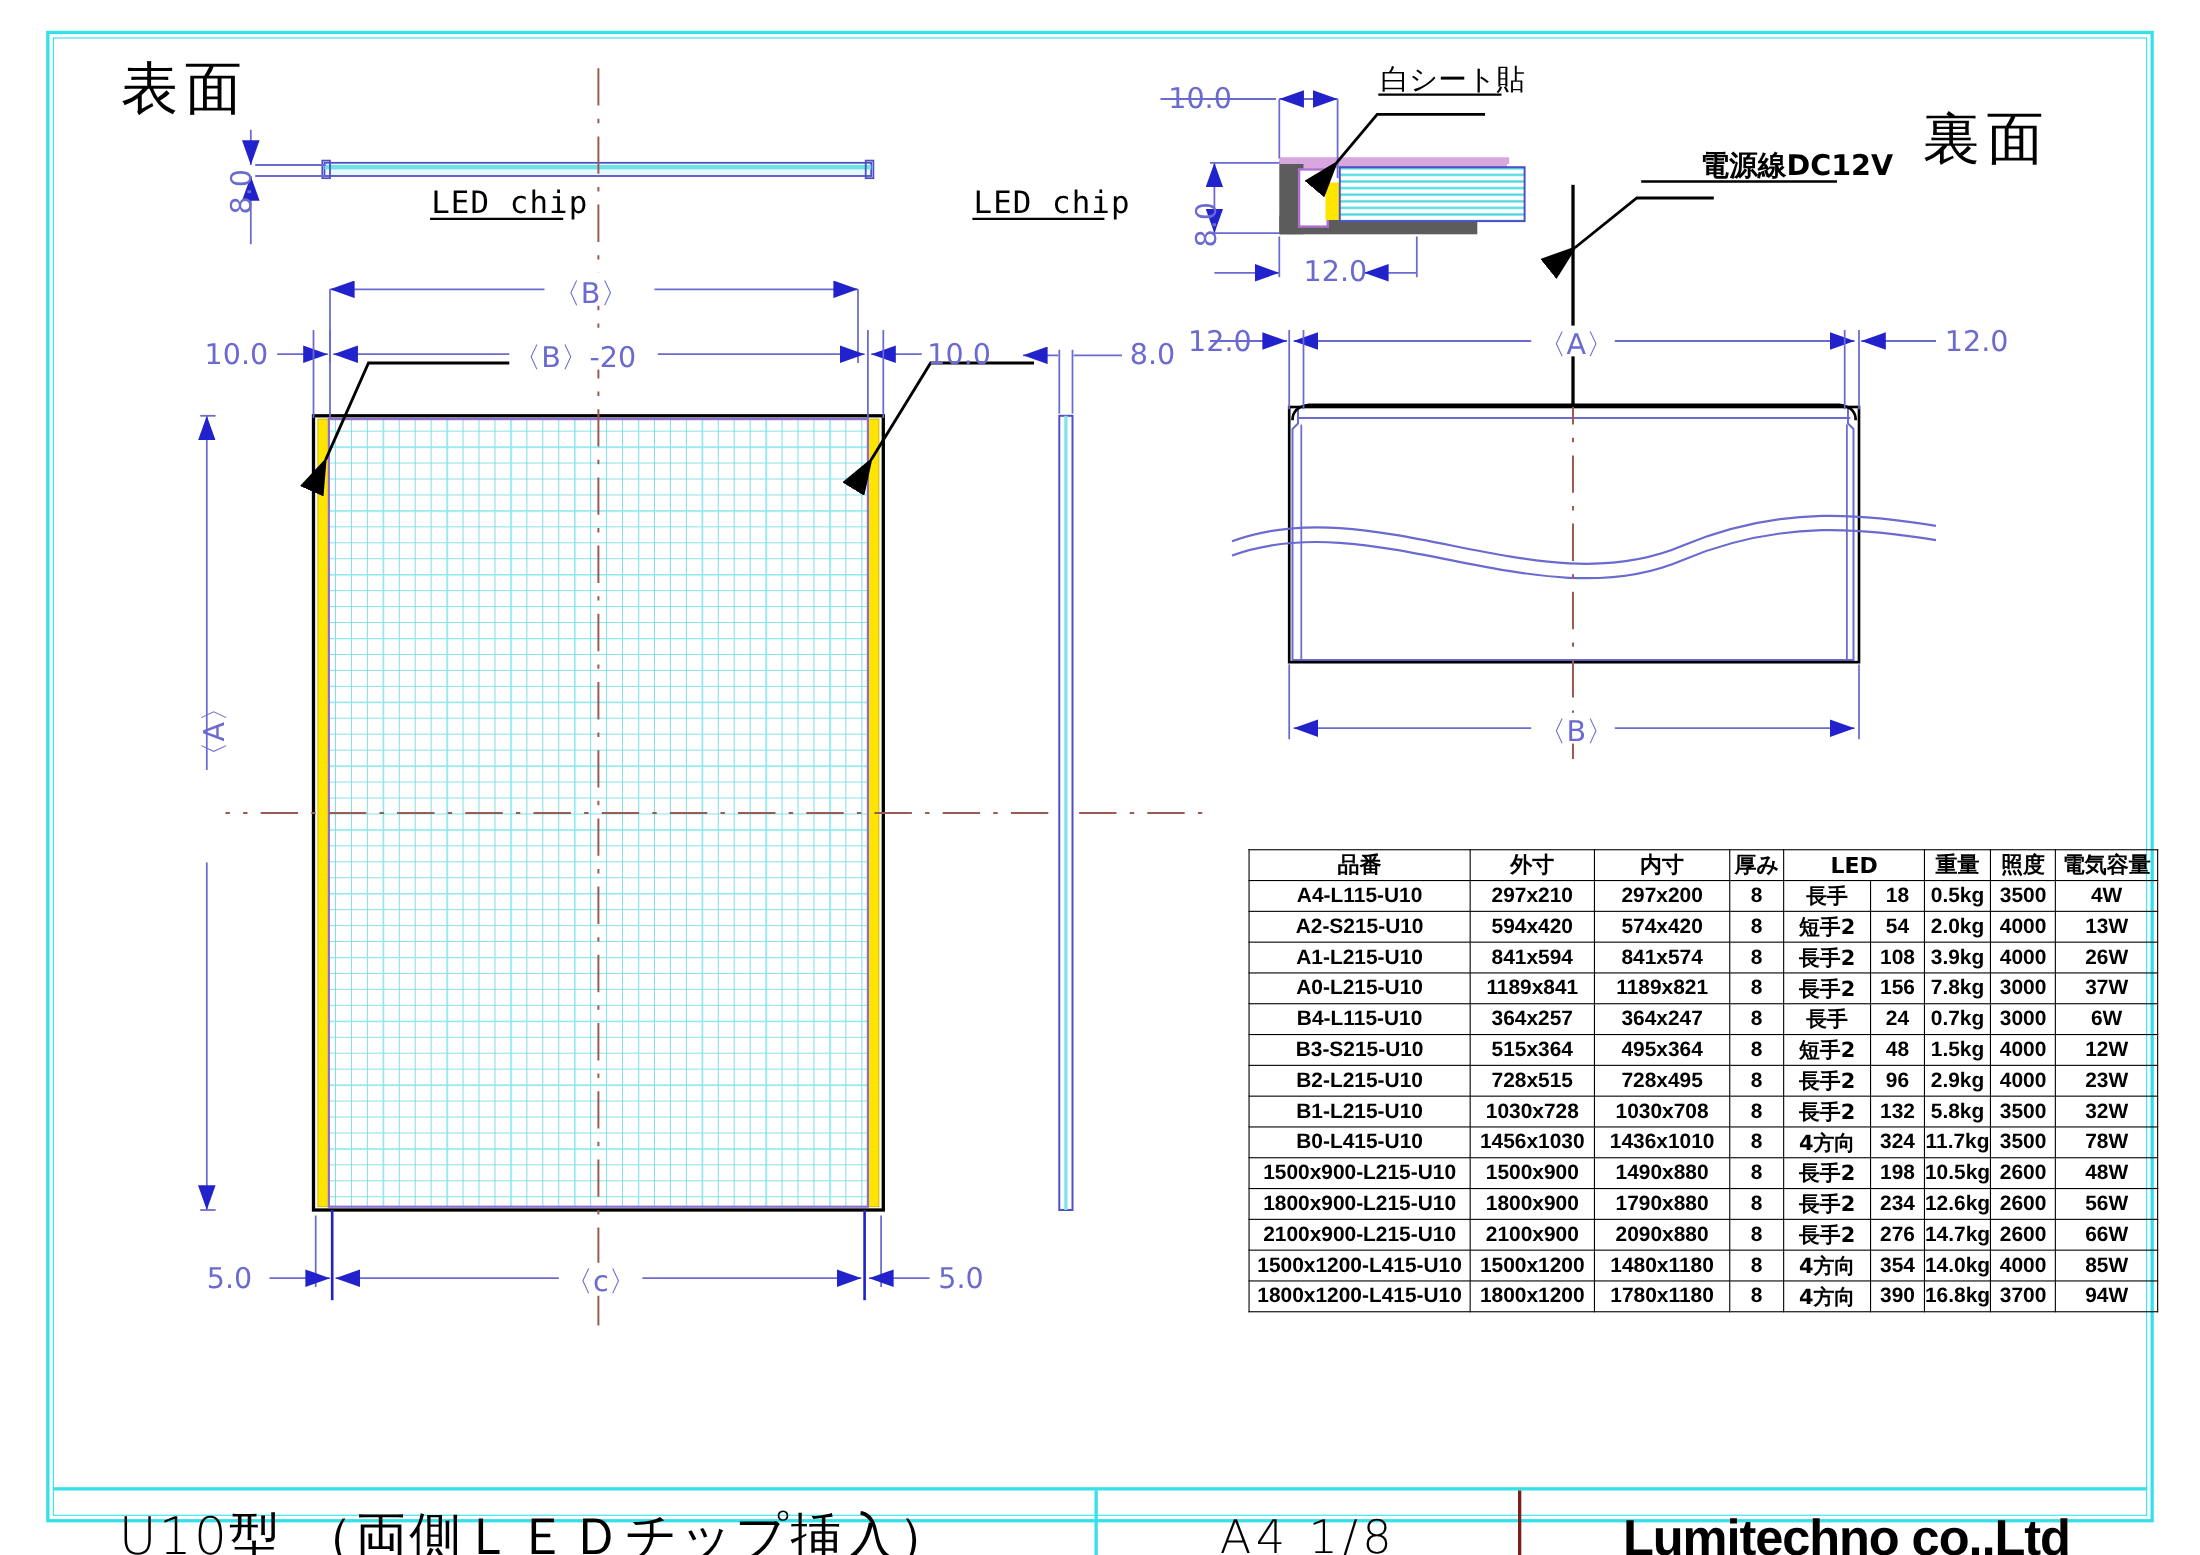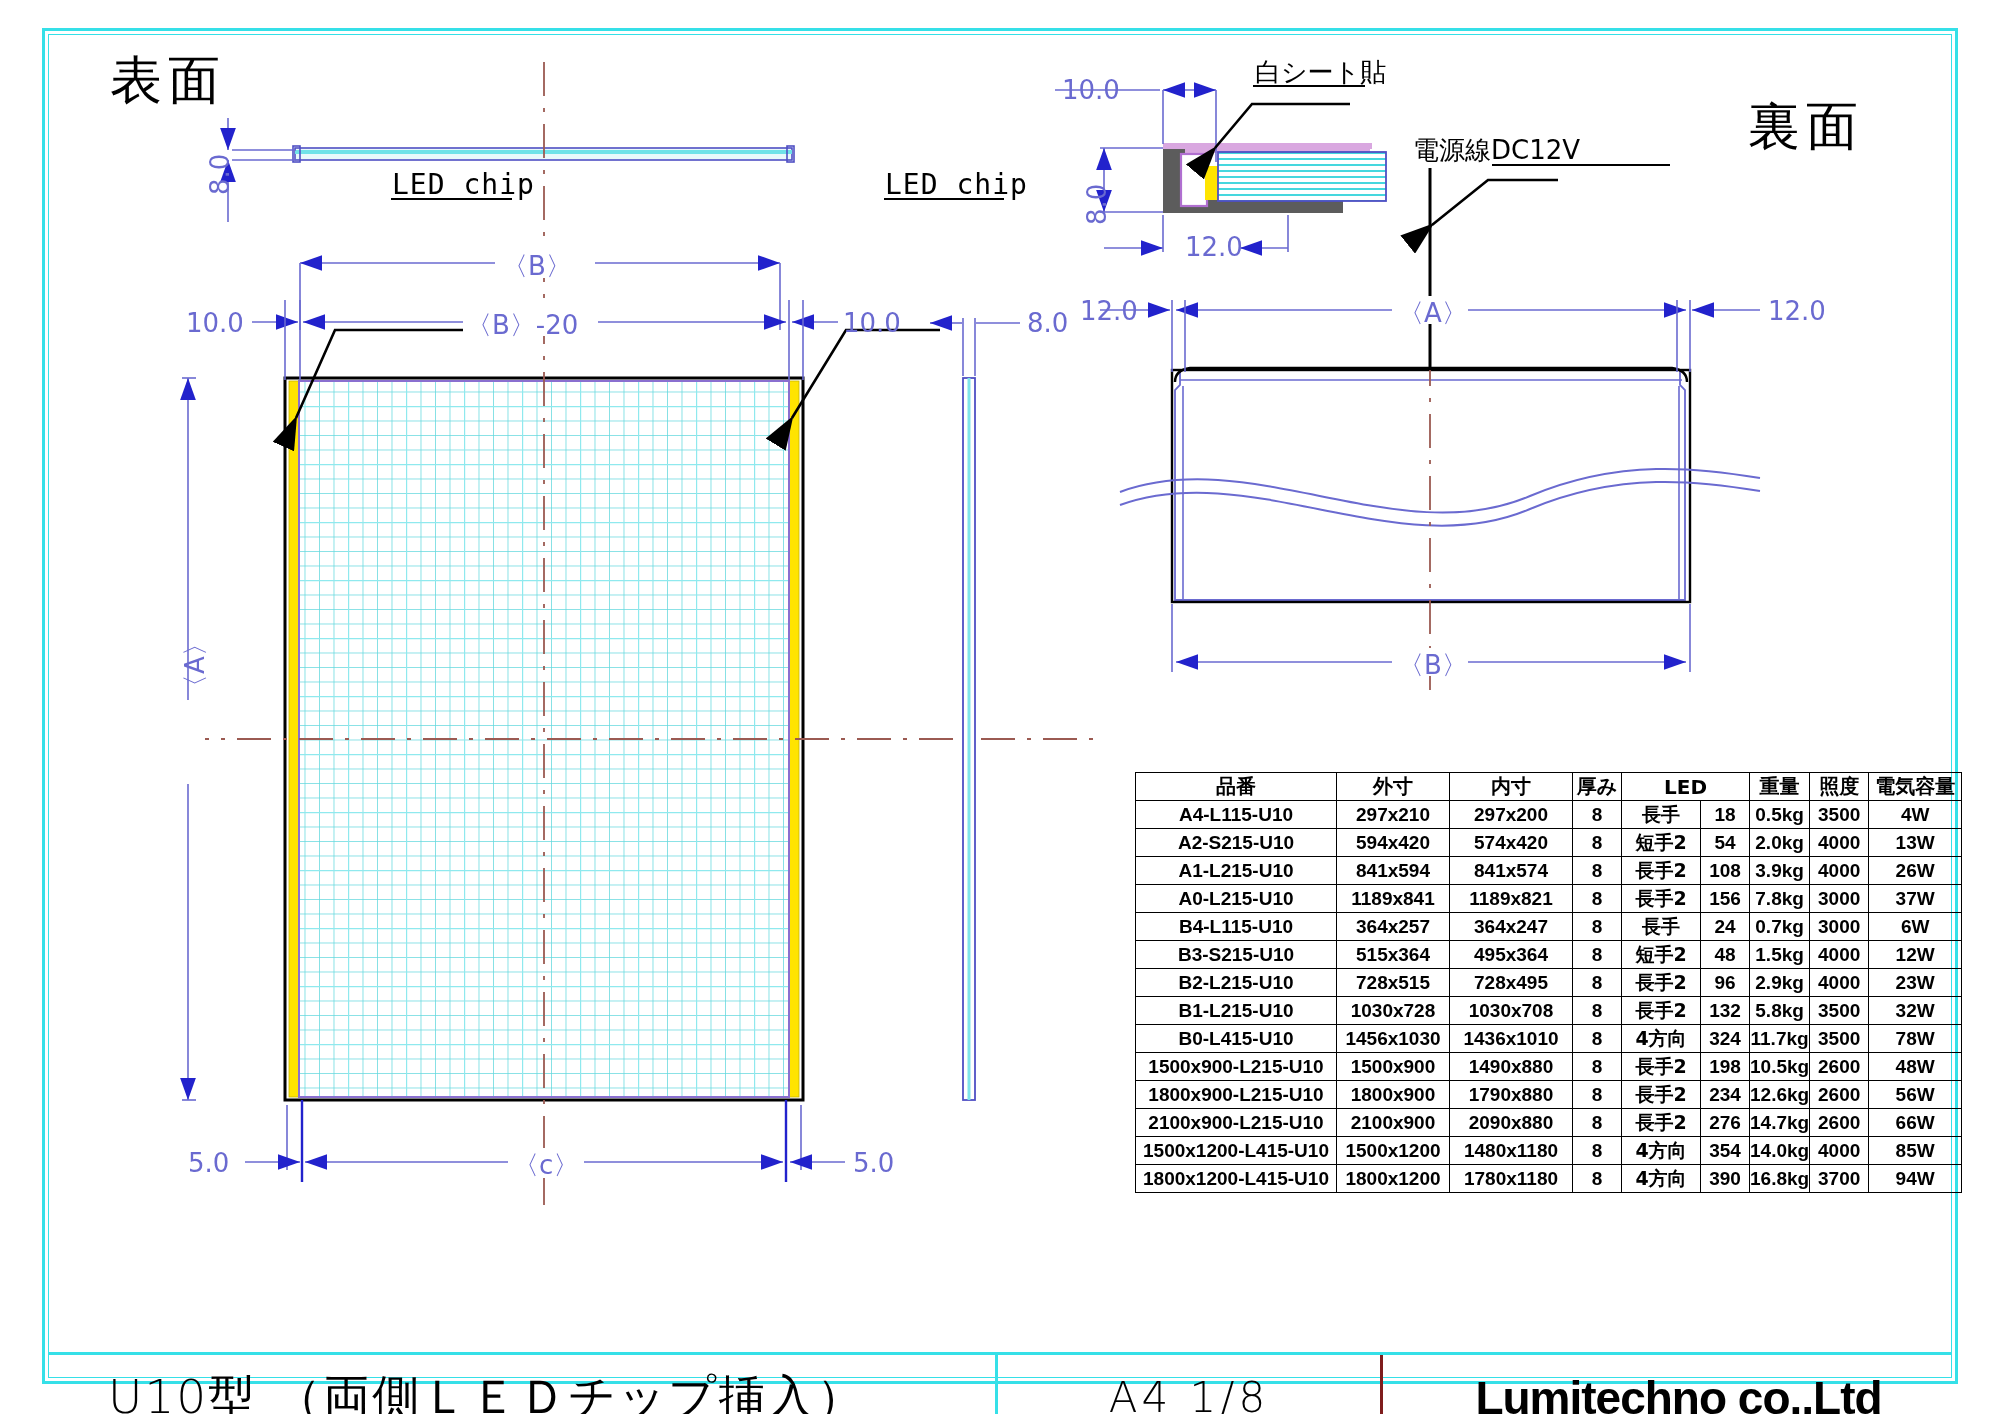--- a/index.html
+++ b/index.html
@@ -243,21 +243,21 @@
       <rect x="1392" y="648" width="76" height="28" fill="#fff"></rect>
     </g>
   </svg>
 
   <div class="lbl jp-big" style="left:110px;top:46px;">表面</div>
   <div class="lbl jp-big" style="left:1748px;top:92px;">裏面</div>
 
   <div class="lbl en-lead" style="left:392px;top:168px;">LED chip</div>
   <div class="lbl en-lead" style="left:885px;top:168px;">LED chip</div>
   <div class="lbl jp-lead" style="left:1255px;top:55px;text-align:right;">白シート貼</div>
-  <div class="lbl jp-lead" style="left:1413px;top:133px;">電源線DC12V</div>
+  <div class="lbl jp-lead" style="left:1546px;top:133px;font-weight:bold;">電源線DC12V</div>
 
   <div class="lbl dimv" style="left:205px;top:195px;">8.0</div>
   <div class="lbl dim" style="left:502px;top:249px;">〈B〉</div>
   <div class="lbl dim" style="left:466px;top:308px;">〈B〉-20</div>
   <div class="lbl dim" style="left:186px;top:308px;">10.0</div>
   <div class="lbl dim" style="left:843px;top:308px;">10.0</div>
   <div class="lbl dimv" style="left:178px;top:700px;">〈A〉</div>
   <div class="lbl dim" style="left:1027px;top:308px;">8.0</div>
 
   <div class="lbl dim" style="left:188px;top:1148px;">5.0</div>

